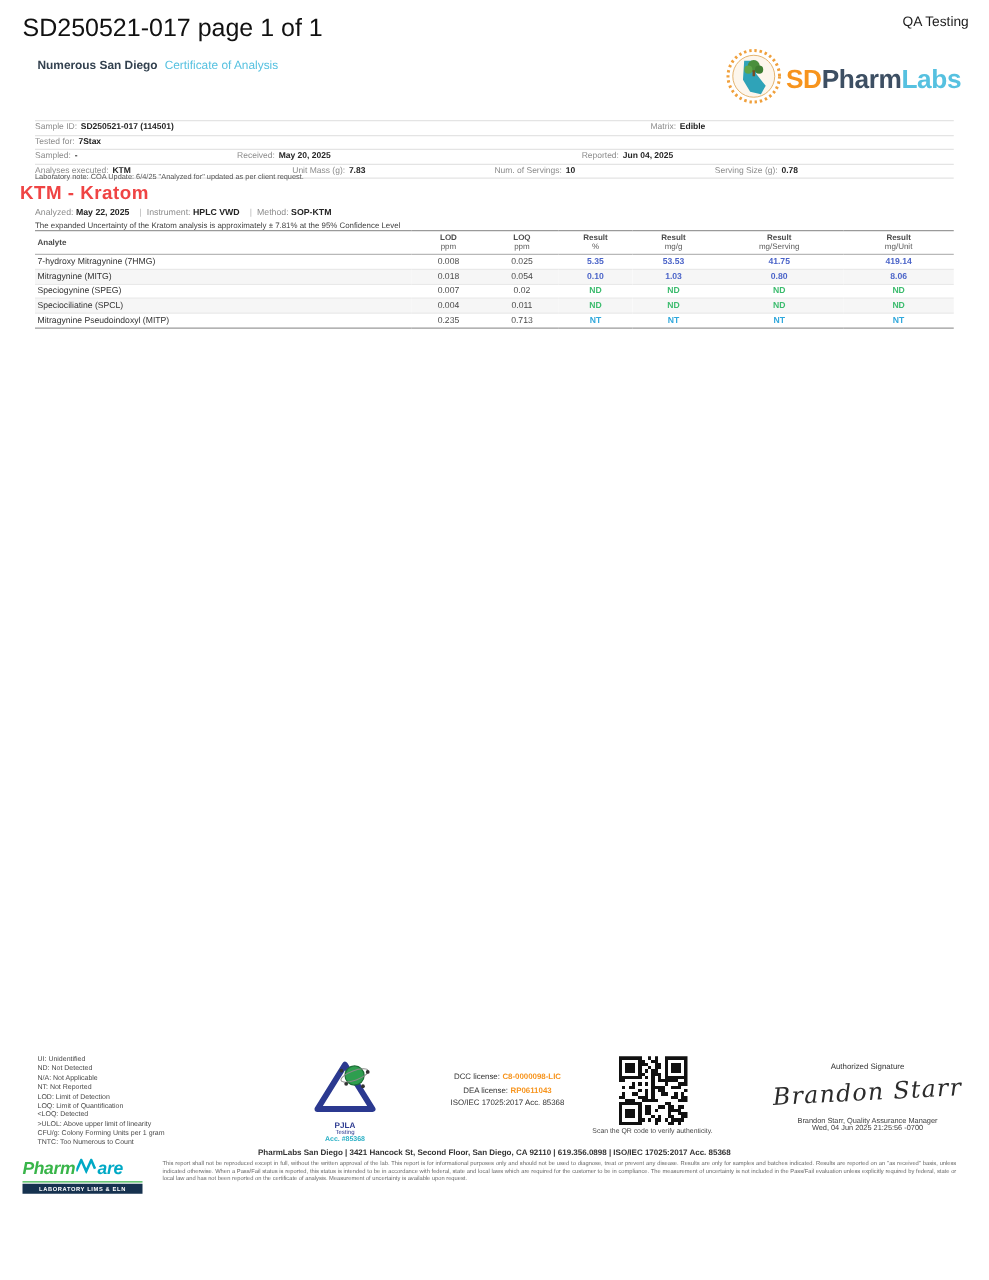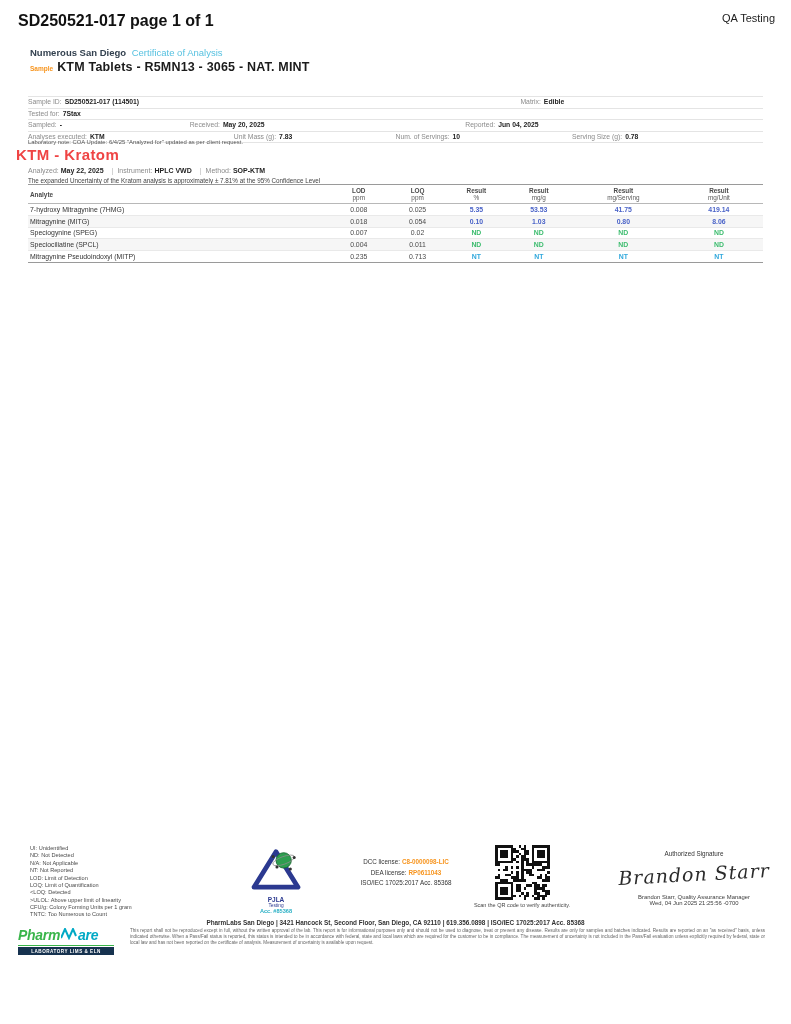--- a/index.html
+++ b/index.html
@@ -2,21 +2,21 @@
 <html style="--accent-teal: #56c1e0; --orange: #f7941d; --result-blue: #4a63c8; --nd-green: #3cbc6e; --nt-teal: #30a8dc;"><head>
 <meta charset="utf-8">
 <style>
   html,body{margin:0;padding:0;background:#ffffff;}
   .page{position:relative;width:791px;height:1024px;background:#ffffff;overflow:hidden;
         font-family:"Liberation Sans",sans-serif;color:#222;}
 
   
   .topbar{position:absolute;top:12px;left:18px;right:16px;display:flex;
           justify-content:space-between;align-items:flex-start;}
-  .doc-title{font-size:16px;font-weight:700;color:#111;}
+  .doc-title{font-size:20px;font-weight:400;color:#111;}
   .qa-label{font-size:11px;font-weight:500;color:#1c1c1c;}
 
   
   .lab-line{position:absolute;top:47px;left:30px;font-size:9.5px;}
   .lab-name{font-weight:700;color:#33414f;}
   .doc-type{color:var(--accent-teal,#56c1e0);font-weight:500;margin-left:3px;margin-top:14px;}
   .sample-line{position:absolute;top:60px;left:30px;display:flex;align-items:baseline;gap:4px;}
   .sample-label{color:var(--orange,#f7941d);font-size:6.5px;font-weight:600;}
   .sample-name{font-size:12.5px;font-weight:700;color:#1b1b1b;letter-spacing:.2px;}
 
@@ -101,25 +101,35 @@
 
   <div class="topbar">
     <div class="doc-title">SD250521-017 page 1 of 1</div>
     <div class="qa-label">QA Testing</div>
   </div>
 
   <div class="lab-line">
     <span class="lab-name">Numerous San Diego</span>
     <span class="doc-type">Certificate of Analysis</span>
   </div>
-  <div class="sample-line">
-    <span class="sample-label">Sample</span>
-    <span class="sample-name">KTM Tablets - R5MN13 - 3065 - NAT. MINT</span>
-  </div>
-
+
+  <div class="logo">
+    <span>
+      <svg width="46" height="46" viewBox="0 0 48 48">
+        <circle cx="24" cy="24" r="21.5" fill="#ffffff" stroke="#f0a03c" stroke-width="2.5" stroke-dasharray="2 2.4"></circle>
+        <circle cx="24" cy="24" r="17.5" fill="#fdf6ec" stroke="#e2b06a" stroke-width="0.8"></circle>
+        <path d="M16 11 L26 11 L26 22 L34 32 L30 39 L21 37 L15 27 Z" fill="#2fa3b8"></path>
+        <circle cx="24" cy="15.5" r="5" fill="#4a8f3c"></circle>
+        <circle cx="19.5" cy="18.5" r="3.4" fill="#5ea549"></circle>
+        <circle cx="28.5" cy="18.5" r="3.4" fill="#3f7e33"></circle>
+        <rect x="23" y="19" width="2" height="5" fill="#7a4b22"></rect>
+      </svg>
+    </span>
+    <span class="logo-text"><span class="logo-sd">SD</span><span class="logo-pharm">Pharm</span><span class="logo-labs">Labs</span></span>
+  </div>
 
   <div class="info">
     <div class="info-row">
       <span class="pair" style="left:0">
         <span class="lbl">Sample ID:</span><span class="val">SD250521-017 (114501)</span>
       </span>
       <span class="pair" style="left:67%">
         <span class="lbl">Matrix:</span><span class="val">Edible</span>
       </span>
     </div>

